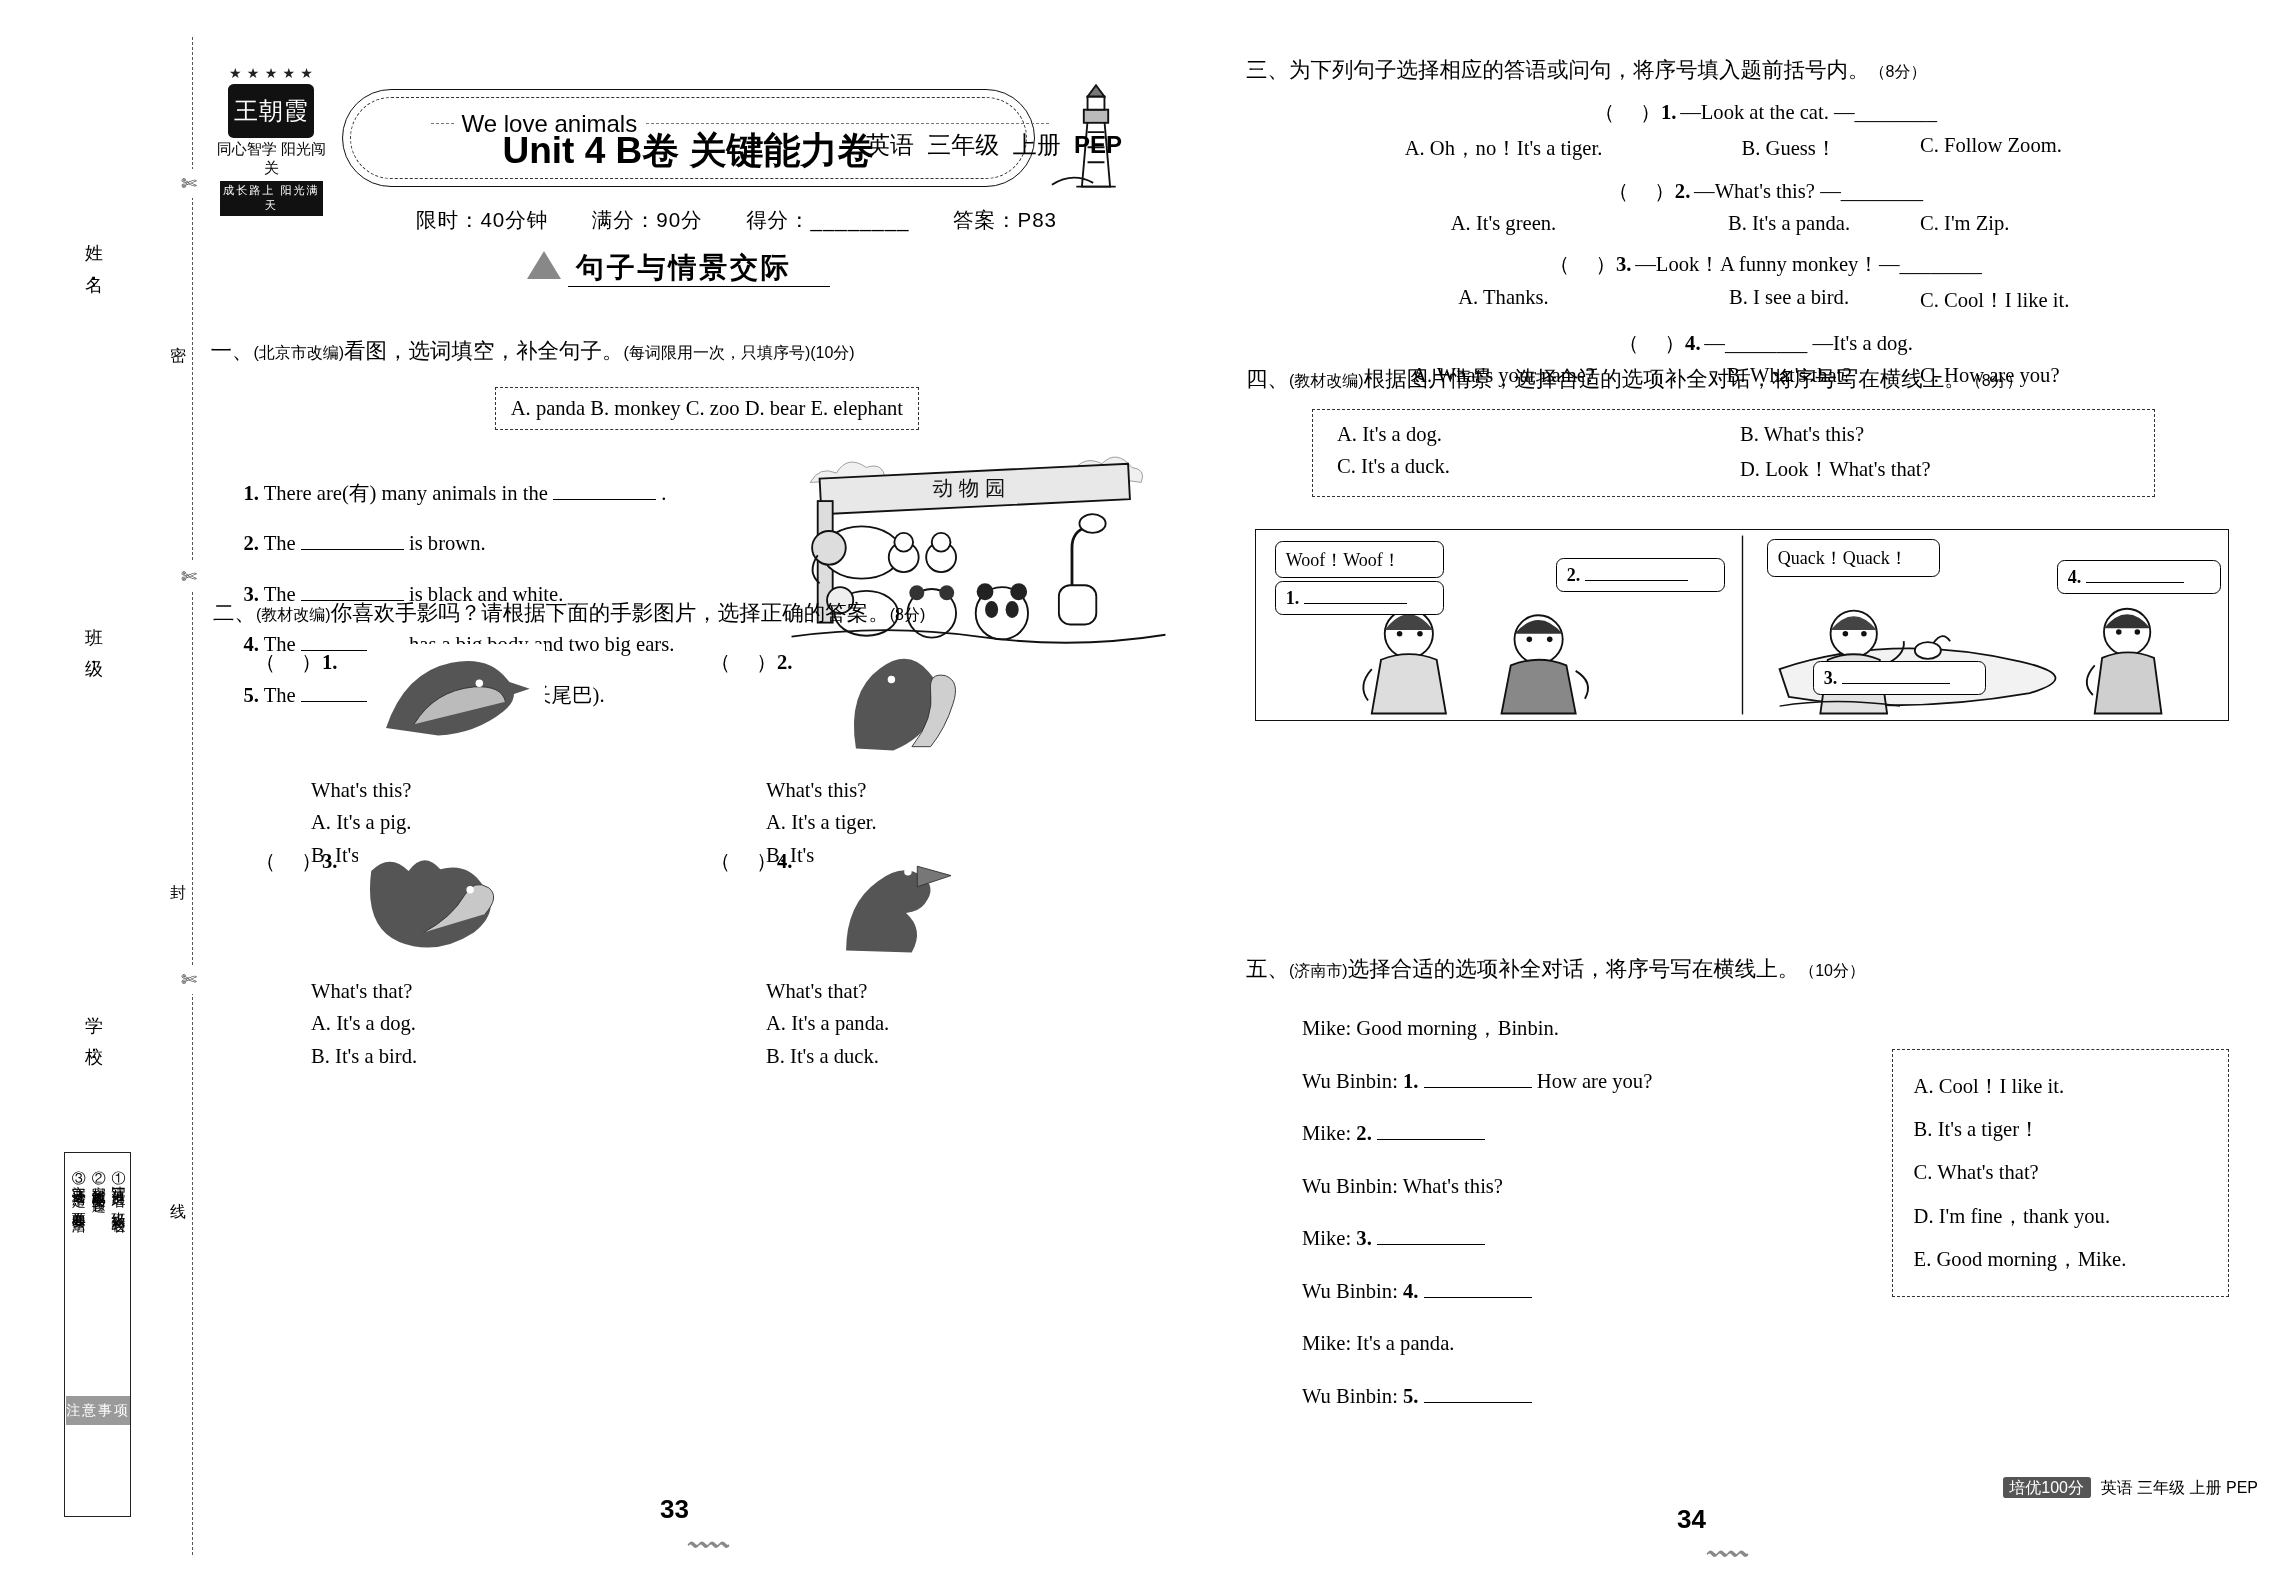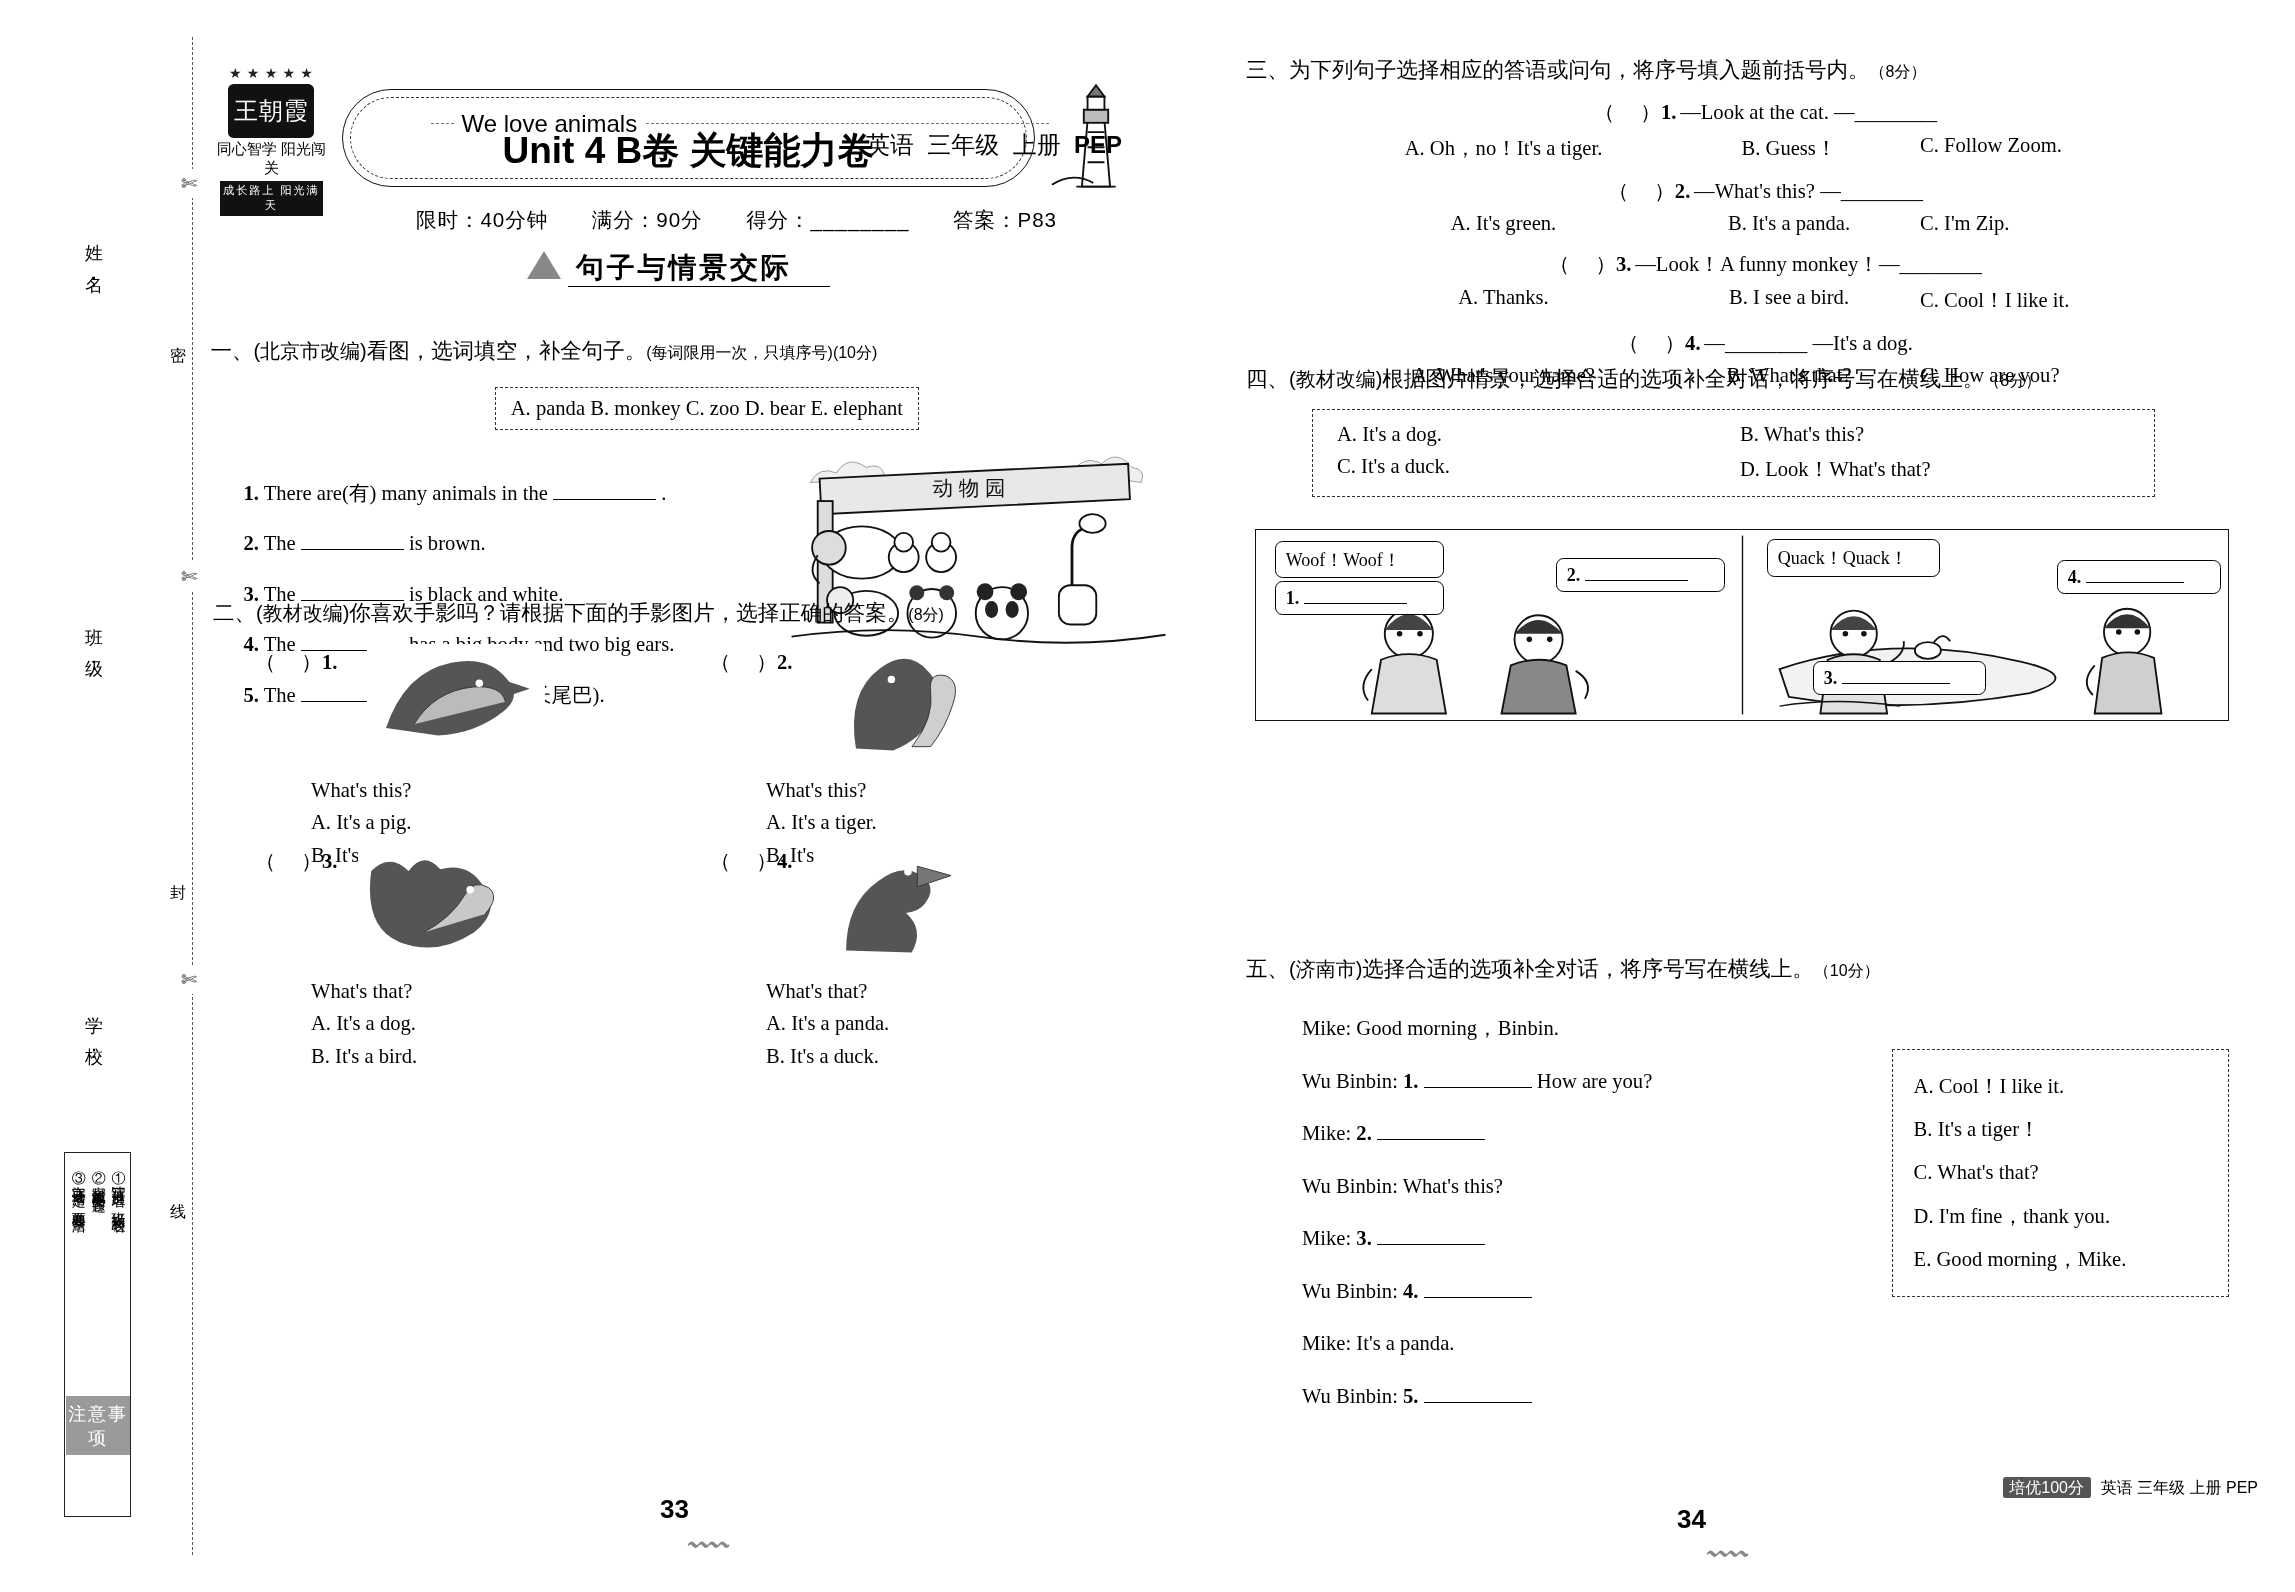--- a/index.html
+++ b/index.html
@@ -48,21 +48,21 @@
   }
   .notes-box span {
     writing-mode:vertical-rl; text-orientation:upright;
     font-size:14px; letter-spacing:1.9px;
     font-family:"Liberation Sans", sans-serif;
     margin-left:1.9px;
   }
   .notes-title {
     position:absolute; left:66px; top:1396px; width:64px;
     background:#9a9a9a; color:#fff; text-align:center;
-    font-size:18px; padding:5.6px 0; letter-spacing:1.9px;
+    font-size:14px; padding:5.6px 0; letter-spacing:1.9px;
   }
 
   
   .col-left { position:absolute; left:201px; top:37px; width:1021px; height:1527px; }
   .col-right { position:absolute; left:1246px; top:56px; width:1012px; height:1499px; }
 
   
   .logo {
     position:absolute; left:9.4px; top:26px; width:122px; height:120px;
   }
@@ -119,21 +119,21 @@
     font-family:"Liberation Sans", sans-serif; letter-spacing:2.8px;
   }
   .section-banner .uline {
     position:absolute; left:58px; top:41px; width:262px; border-top:1.9px solid #000;
   }
   .tri { position:absolute; left:17px; top:5.6px; width:0;height:0;
     border-left:17px solid transparent;border-right:17px solid transparent;border-bottom:28px solid #888;}
 
   
   .q-head { font-size:21.5px; font-family:"Liberation Sans", sans-serif; line-height:1.35; }
-  .q-head .small { font-size:20px; }
+  .q-head .small { font-size:16px; }
   .q-head .paren { font-size:16px; }
   .en { font-family:"Liberation Serif", serif; font-size:20.6px; }
 
   .choice-box {
     border:0.9px dashed #333; padding:9.4px 15px; display:inline-block;
     font-family:"Liberation Serif", serif; font-size:20.6px;
   }
 
   .blank { display:inline-block; border-bottom:1.4px solid #000; }
 

